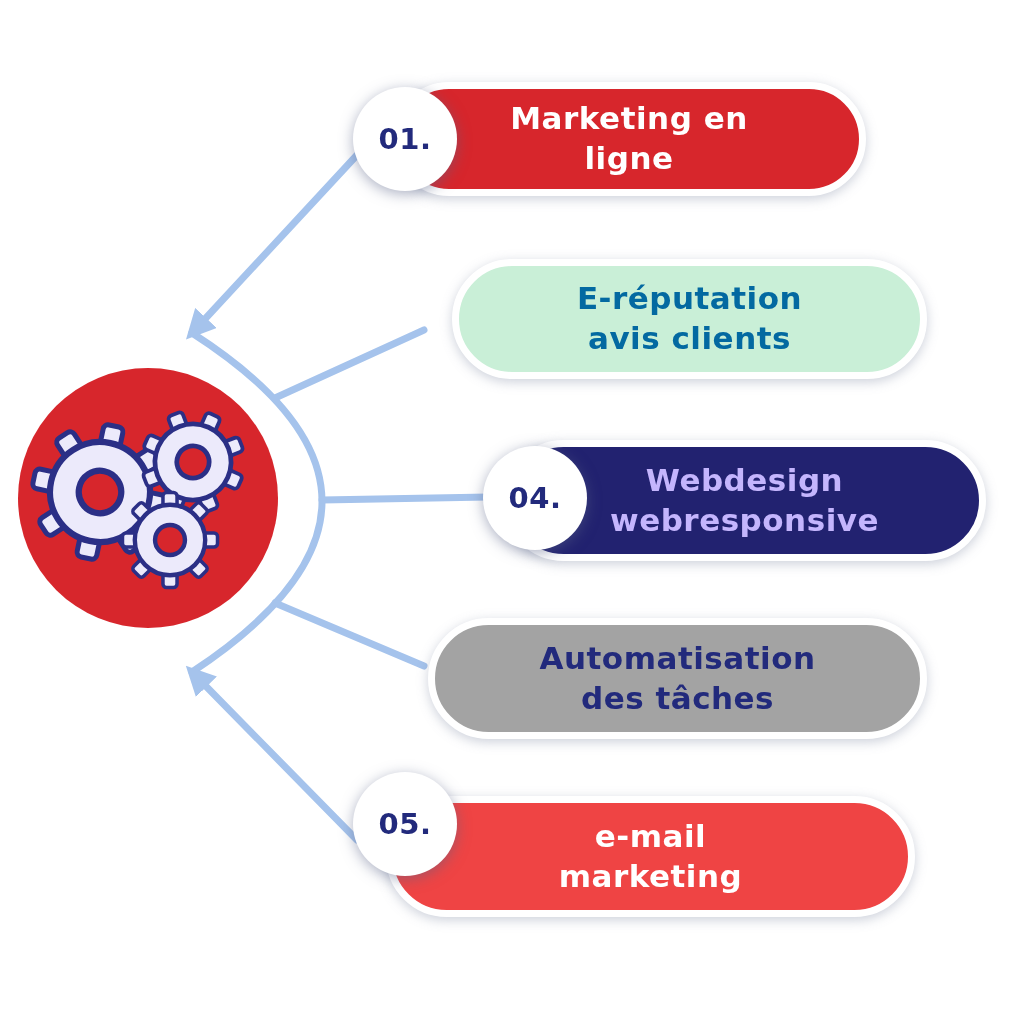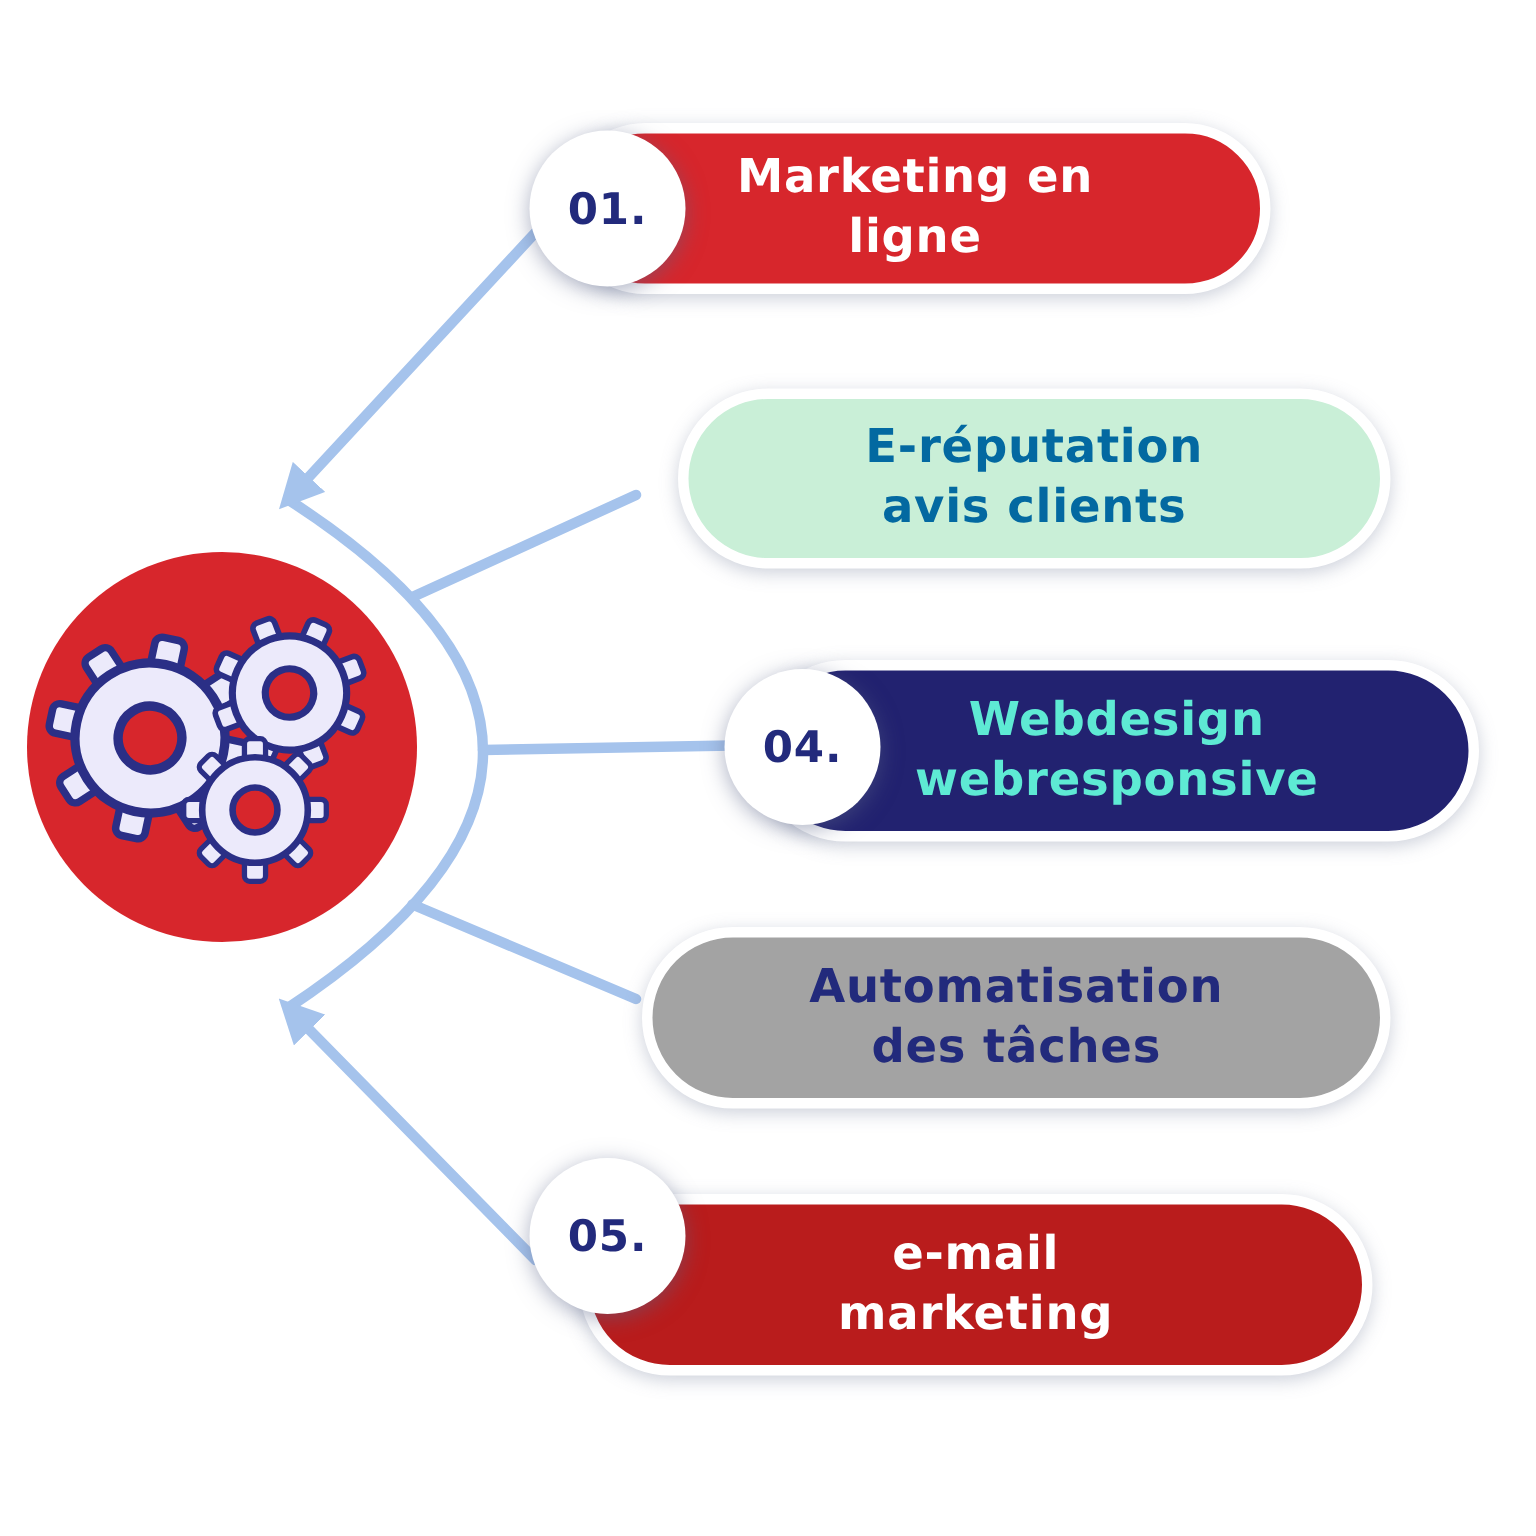--- a/index.html
+++ b/index.html
@@ -18,21 +18,21 @@
   .connector{stroke:var(--connector,#a5c3ec);stroke-width:7;fill:none;stroke-linecap:round;}
   
   .pill{
     position:absolute;box-sizing:border-box;border:7px solid #fff;border-radius:70px;
     display:flex;align-items:center;justify-content:center;text-align:center;
     box-shadow:0 3px 12px rgba(110,120,150,.35);z-index:2;
   }
   .pill-label{
     white-space:pre-line;font-weight:700;font-size:31px;line-height:1.28;letter-spacing:.5px;
   }
-  .item1{left:373px;top:82px;width:474px;height:114px;}
+  .item1{left:392px;top:82px;width:474px;height:114px;}
   .item2{left:452px;top:259px;width:475px;height:120px;}
   .item3{left:503px;top:440px;width:483px;height:121px;}
   .item4{left:428px;top:618px;width:499px;height:121px;}
   .item5{left:386px;top:796px;width:529px;height:121px;}
   
   .num-circle{
     position:absolute;width:104px;height:104px;border-radius:50%;background:#fff;
     display:flex;align-items:center;justify-content:center;z-index:3;
     box-shadow:0 3px 14px rgba(90,100,135,.5);
     color:var(--number-color,#222a7c);font-weight:700;font-size:29px;letter-spacing:.5px;
@@ -88,28 +88,28 @@
 
   <div class="pill item1" style="background: rgb(215, 38, 44);">
     <span class="pill-label" style="color: rgb(255, 255, 255);">Marketing en
 ligne</span>
   </div>
   <div class="pill item2" style="background: rgb(201, 239, 215);">
     <span class="pill-label" style="color: #0369a1;">E-réputation
 avis clients</span>
   </div>
   <div class="pill item3" style="background: rgb(34, 34, 112);">
-    <span class="pill-label" style="color: #5eead4;">Webdesign
+    <span class="pill-label" style="color: #c4b5fd;">Webdesign
 webresponsive</span>
   </div>
   <div class="pill item4" style="background: #a3a3a3;">
     <span class="pill-label" style="color: rgb(34, 42, 124);">Automatisation
 des tâches</span>
   </div>
-  <div class="pill item5" style="background: #b91c1c;">
+  <div class="pill item5" style="background: #ef4444;">
     <span class="pill-label" style="color: rgb(255, 255, 255);">e-mail
 marketing</span>
   </div>
 
   <div class="num-circle pos1">
     <span>01.</span>
   </div>
   <div class="num-circle pos3">
     <span>04.</span>
   </div>

